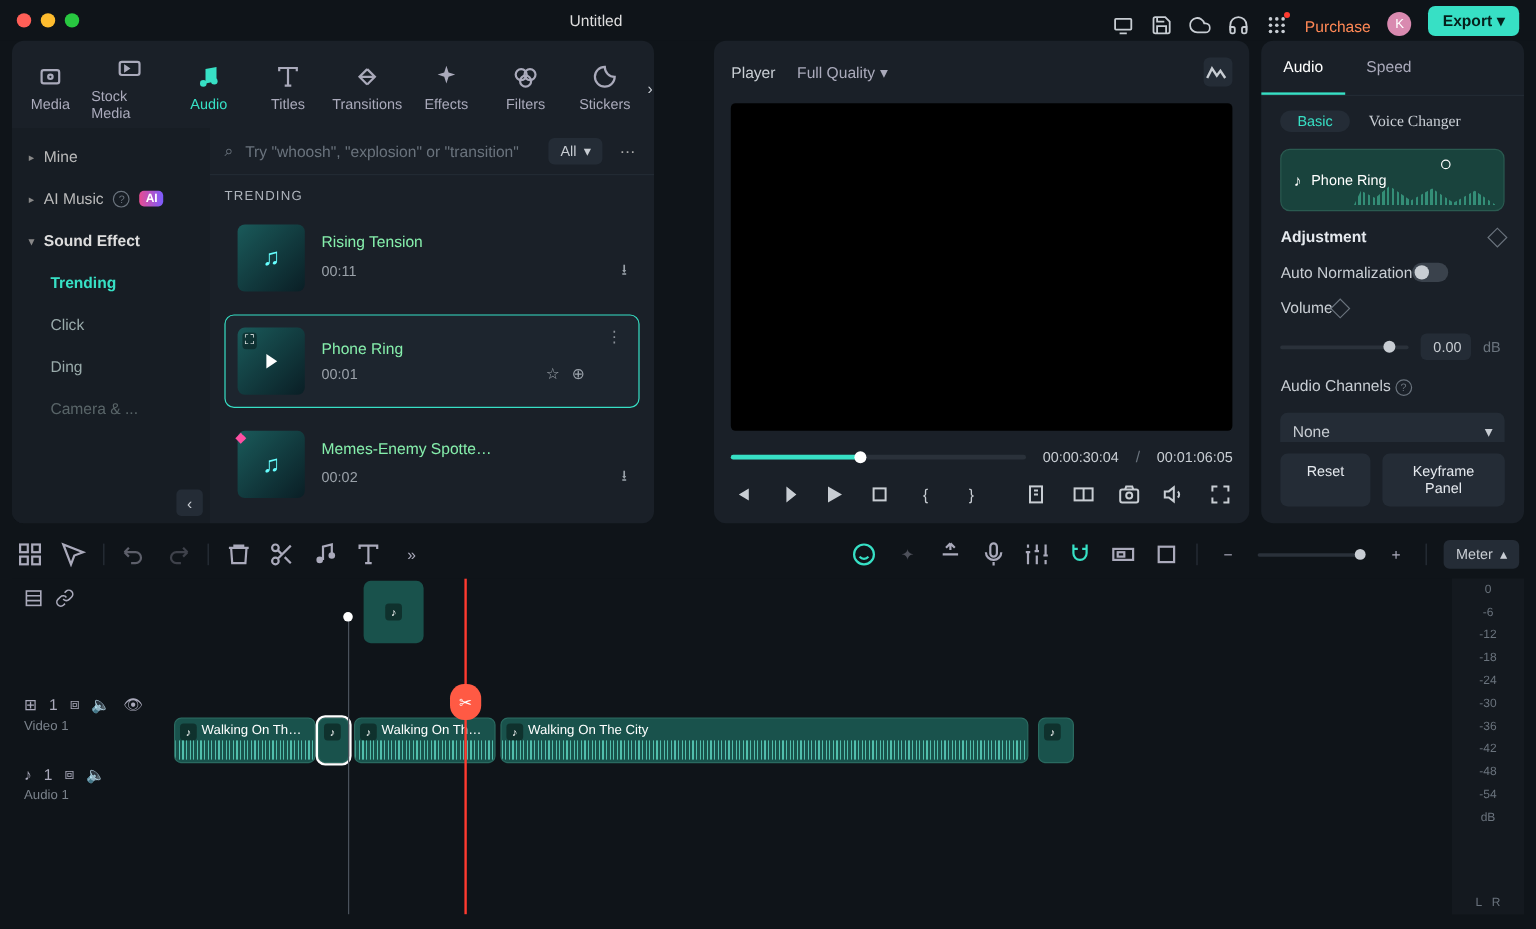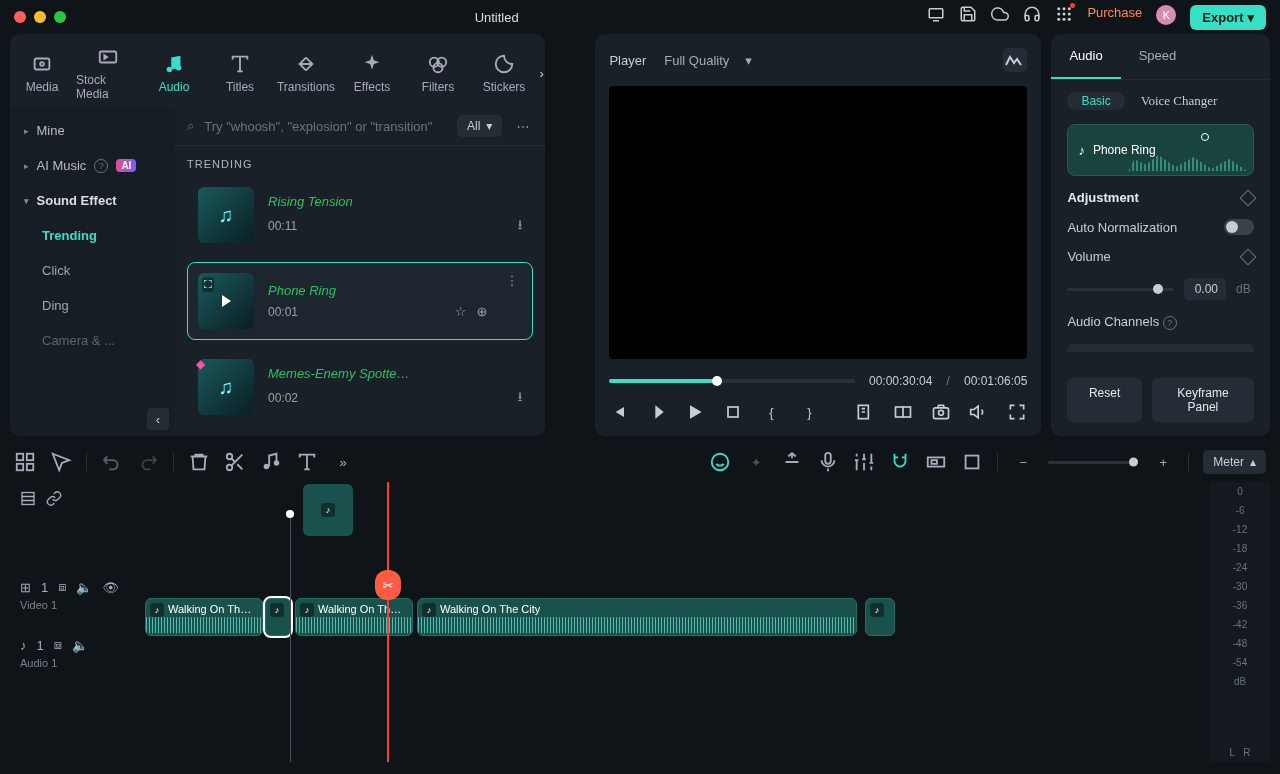--- a/index.html
+++ b/index.html
@@ -4,21 +4,21 @@
 <style>
 * { margin: 0; padding: 0; box-sizing: border-box; font-family: -apple-system, BlinkMacSystemFont, "Segoe UI", sans-serif; }
 body { background: #0f1419; color: #c8cdd3; width: 1280px; height: 774px; overflow: hidden; font-size: 13px; }
 
 
 .titlebar { height: 34px; display: flex; align-items: center; padding: 0 14px; background: #0f1419; justify-content: space-between; }
 .traffic-lights { display: flex; gap: 8px; }
 .tl { width: 12px; height: 12px; border-radius: 50%; }
 .tl.red { background: #ff5f57; } .tl.yellow { background: #febc2e; } .tl.green { background: #28c840; }
 .title-center { flex: 1; text-align: center; color: #ddd; font-size: 13px; }
-.title-right { display: flex; align-items: flex-start; gap: 14px; }
+.title-right { display: flex; align-items: flex-end; gap: 14px; }
 .tb-icon { width: 18px; height: 18px; color: #c8cdd3; display: flex; align-items: center; justify-content: center; cursor: pointer; position: relative; }
 .red-dot::after { content: ""; position: absolute; top: -2px; right: -2px; width: 5px; height: 5px; background: #ff3b30; border-radius: 50%; }
 .link-purchase { color: #ff8855; font-weight: 500; cursor: pointer; }
 .avatar { width: 20px; height: 20px; border-radius: 50%; background: #d98ab0; color: #fff; font-size: 11px; display: flex; align-items: center; justify-content: center; }
 .btn-export { background: #37e0c5; color: #05201b; padding: 5px 12px; border-radius: 6px; font-weight: 600; display: flex; align-items: center; gap: 4px; cursor: pointer; }
 
 
 .top-row { display: flex; height: 406px; gap: 10px; padding: 0 10px 4px 10px; }
 
 
@@ -47,32 +47,32 @@
 
 .section-h { padding: 12px 12px 6px 12px; color: #aeb4bc; font-size: 11px; letter-spacing: 1px; }
 .item-list { padding: 0 12px; overflow-y: auto; }
 .audio-item { display: flex; align-items: center; gap: 14px; padding: 10px 10px; border-radius: 8px; border: 1px solid transparent; margin-bottom: 8px; position: relative; }
 .audio-item.selected { border-color: #37e0c5; background: #1d252e; }
 .thumb { width: 56px; height: 56px; border-radius: 6px; background: linear-gradient(135deg, #1a5a5a, #0a1e25); display: flex; align-items: center; justify-content: center; color: #6ff; font-size: 20px; position: relative; }
 .thumb.play::after { content: ""; position: absolute; width: 0; height: 0; border-left: 9px solid #fff; border-top: 6px solid transparent; border-bottom: 6px solid transparent; }
 .gem { position: absolute; top: -2px; left: -2px; color: #ff4fa3; font-size: 12px; }
 .expand-ic { position: absolute; top: 4px; left: 4px; color: #fff; background: rgba(0,0,0,.35); border-radius: 3px; padding: 1px 2px; font-size: 11px; }
 .item-info { flex: 1; }
-.item-title { color: #22c55e; font-size: 13px; margin-bottom: 6px; white-space: nowrap; overflow: hidden; text-overflow: ellipsis; max-width: 170px; font-style: italic; }
+.item-title { color: #86efac; font-size: 13px; margin-bottom: 6px; white-space: nowrap; overflow: hidden; text-overflow: ellipsis; max-width: 170px; }
 .item-time-row { display: flex; align-items: center; justify-content: space-between; }
 .item-dur { color: #9aa1a9; font-size: 12px; }
 .item-actions { display: flex; gap: 10px; color: #9aa1a9; }
 .item-actions span { cursor: pointer; }
 .item-menu { color: #8a9098; cursor: pointer; padding: 0 4px; align-self: flex-start; }
 
 
 .player { flex: 1; background: #1a2028; border-radius: 10px; display: flex; flex-direction: column; padding: 14px; margin-left: 40px; }
 .player-head { display: flex; align-items: center; gap: 18px; }
 .player-title { font-size: 13px; }
-.quality-dd { display: flex; align-items: flex-start; gap: 16px; color: #aab; cursor: pointer; }
+.quality-dd { display: flex; align-items: flex-start; gap: 4px; color: #aab; cursor: pointer; }
 .scope { margin-left: auto; width: 24px; height: 24px; background: #242c36; border-radius: 5px; display: flex; align-items: center; justify-content: center; cursor: pointer; }
 .viewport { flex: 1; background: #000; margin: 14px 0; border-radius: 4px; }
 .progress { display: flex; align-items: center; gap: 14px; }
 .pb { flex: 1; height: 4px; background: #2a313a; border-radius: 2px; position: relative; }
 .pb-fill { position: absolute; left: 0; top: 0; bottom: 0; width: 44%; background: #37e0c5; border-radius: 2px; }
 .pb-knob { position: absolute; left: 44%; top: 50%; width: 10px; height: 10px; background: #fff; border-radius: 50%; transform: translate(-50%, -50%); }
 .time { color: #c8cdd3; font-size: 12px; } .time-sep { color: #6a737d; }
 .transport { display: flex; align-items: center; gap: 18px; margin-top: 14px; }
 .tp-btn { width: 20px; height: 20px; display: flex; align-items: center; justify-content: center; cursor: pointer; color: #c8cdd3; }
 .tp-spacer { flex: 1; }
@@ -85,31 +85,31 @@
 .insp-body { flex: 1; overflow-y: auto; padding: 12px 16px; }
 .pill-row { display: flex; gap: 16px; align-items: center; margin-bottom: 14px; }
 .pill { background: #242c36; color: #37e0c5; padding: 2px 14px; border-radius: 14px; font-size: 12px; cursor: pointer; }
 .pill-plain { color: #c8cdd3; cursor: pointer; font-size: 13px; font-family: Liberation Serif, serif; }
 .clip-chip { background: #19433d; border: 1px solid #2a5a50; border-radius: 8px; padding: 8px 10px; display: flex; align-items: center; gap: 8px; position: relative; height: 52px; margin-bottom: 14px; }
 .clip-chip .name { color: #fff; font-size: 12px; }
 .clip-chip .knob { position: absolute; right: 44px; top: 8px; width: 8px; height: 8px; border: 1px solid #fff; border-radius: 50%; }
 .wave-mini { position: absolute; right: 6px; bottom: 4px; left: 60px; height: 20px; }
 .wave-mini::before { content:""; position:absolute; inset:0; background: repeating-linear-gradient(90deg, #3fae90 0 2px, transparent 2px 4px); opacity:.7; clip-path: polygon(0 100%, 5% 40%, 15% 70%, 25% 20%, 40% 80%, 55% 30%, 70% 90%, 85% 40%, 100% 100%); }
 .sec-h { display: flex; align-items: center; justify-content: space-between; color: #e5e9ee; font-weight: 600; margin: 6px 0 14px; }
-.row { display: flex; align-items: center; justify-content: space-between; margin-bottom: 14px; }
+.row { display: flex; align-items: center; margin-bottom: 14px; }
 .row-label { color: #c8cdd3; font-size: 13px; }
 .toggle { width: 30px; height: 16px; background: #3a424c; border-radius: 8px; position: relative; cursor: pointer; }
 .toggle::after { content: ""; position: absolute; left: 2px; top: 2px; width: 12px; height: 12px; background: #c8cdd3; border-radius: 50%; }
 .slider-row { display: flex; align-items: center; gap: 10px; margin-bottom: 14px; }
 .slider { flex: 1; height: 3px; background: #2a313a; border-radius: 2px; position: relative; }
 .slider .kn { position: absolute; top: 50%; width: 10px; height: 10px; background: #c8cdd3; border-radius: 50%; transform: translate(-50%, -50%); }
 .num-box { background: #242c36; padding: 4px 8px; border-radius: 5px; font-size: 12px; color: #c8cdd3; min-width: 42px; text-align: right; }
 .unit { color: #6a737d; font-size: 12px; width: 18px; }
 .select { background: #242c36; border-radius: 6px; padding: 8px 10px; display: flex; align-items: center; justify-content: space-between; cursor: pointer; margin-bottom: 14px; }
-.insp-footer { display: flex; gap: 10px; padding: 26px 16px 14px; border-radius: 24px; }
+.insp-footer { display: flex; gap: 10px; padding: 10px 16px 14px; border-radius: 24px; }
 .btn-gray { background: #242c36; color: #e5e9ee; padding: 8px 14px; border-radius: 6px; cursor: pointer; font-size: 12px; flex: 1; text-align: center; }
 
 
 .tl-wrap { padding: 0 10px; }
 .tl-toolbar { display: flex; align-items: center; gap: 14px; padding: 10px 4px 8px; }
 .tl-tool { width: 22px; height: 22px; display: flex; align-items: center; justify-content: center; color: #aab; cursor: pointer; }
 .tl-tool.on { color: #37e0c5; }
 .tl-sep { width: 1px; height: 18px; background: #2a313a; }
 .tl-spacer { flex: 1; }
 .zoom-bar { width: 90px; height: 3px; background: #2a313a; position: relative; border-radius: 2px; }

